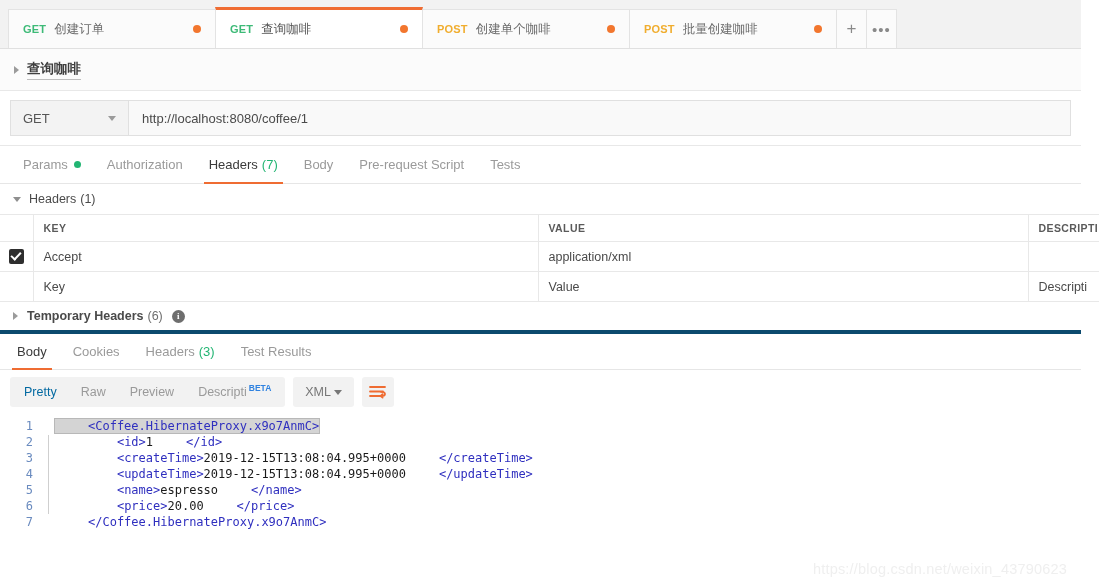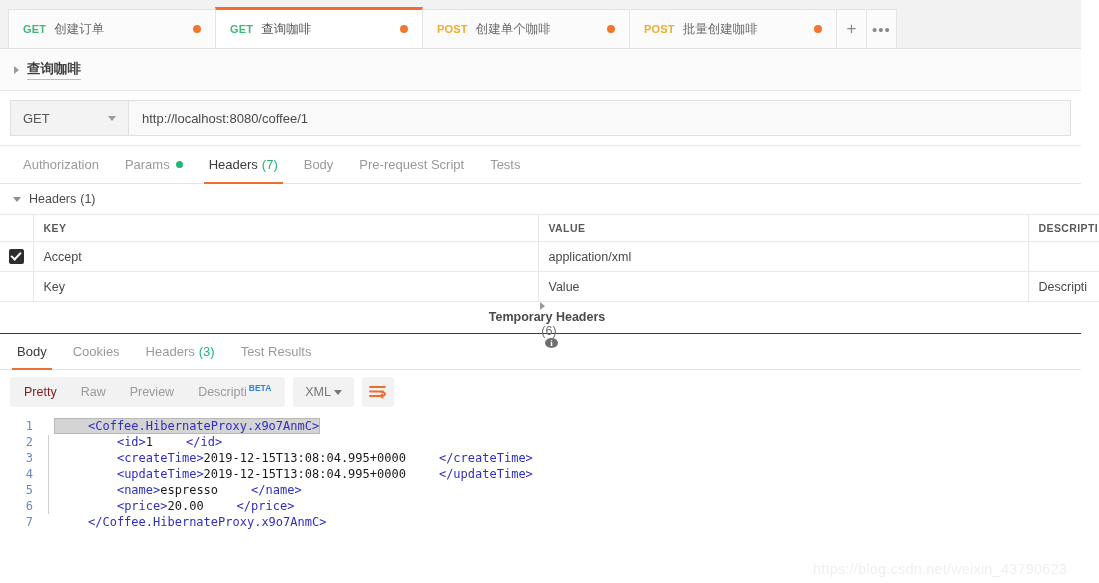--- a/index.html
+++ b/index.html
@@ -244,22 +244,21 @@
   
   .temp-hdr {
     height: 32px;
     display: flex;
     align-items: center;
     padding-left: 13px;
     font-size: 12.5px;
     font-weight: bold;
     color: #4a4a4a;
     background: #fff;
-    border-bottom: 1px solid #0c4a6e;
-    flex-direction: column;
+    border-bottom: 4px solid #0c4a6e;
   }
   .temp-hdr .caret-right { margin-right: 9px; }
   .count-plain { font-weight: normal; color: #6e6e6e; margin-left: 4px; }
   .info-icon {
     width: 13px; height: 13px;
     border-radius: 50%;
     background: #6e6e6e;
     color: #fff;
     font-size: 9px;
     font-weight: bold;
@@ -302,21 +301,21 @@
     display: flex;
     align-items: baseline;
     padding: 0 12px;
     height: 30px;
     line-height: 30px;
     font-size: 12.5px;
     color: #9a9a9a;
     cursor: pointer;
     white-space: nowrap;
   }
-  .pill.active { color: #7f1d1d; }
+  .pill.active { color: #0369a1; }
   .beta {
     font-size: 8.5px;
     font-weight: bold;
     color: #2f82e0;
     margin-left: 2px;
     position: relative;
     top: -5px;
   }
   .fmt-select {
     display: flex;
@@ -443,25 +442,25 @@
   <div class="urlrow">
     <div class="method-select">
       <span>GET</span>
       <span class="caret-down"></span>
     </div>
     <div class="url-input" title="http://localhost:8080/coffee/1">http://localhost:8080/coffee/1</div>
   </div>
 
   <div class="reqtabs" id="reqtabs-host">
       <div class="rtab">
-        <span>Authorization</span>
-      </div>
-      <div class="rtab">
         <span>Params</span>
         <span class="greendot"></span>
+      </div>
+      <div class="rtab">
+        <span>Authorization</span>
       </div>
       <div class="rtab active">
         <span>Headers</span>
         <span class="count-green">(7)</span>
       </div>
       <div class="rtab">
         <span>Body</span>
       </div>
       <div class="rtab">
         <span>Pre-request Script</span>

